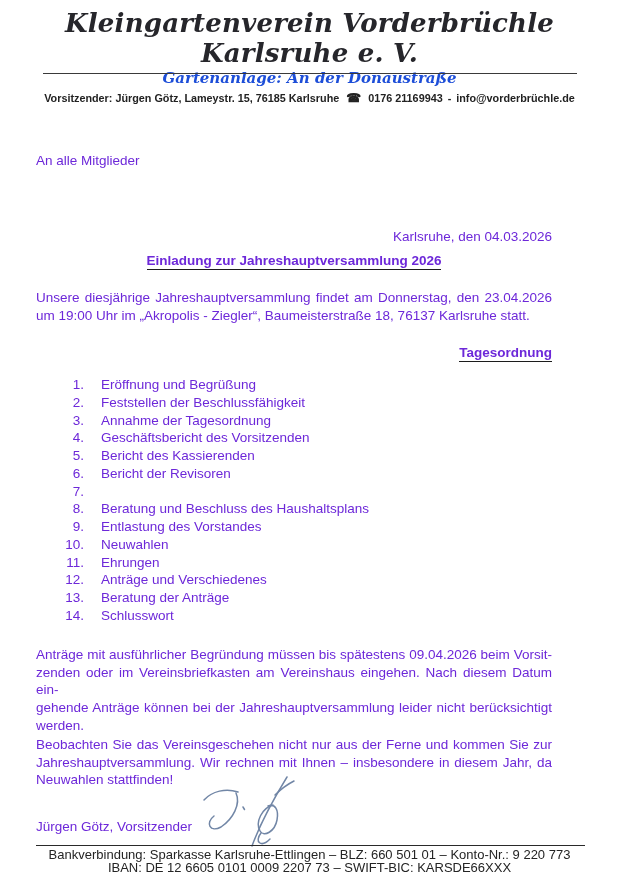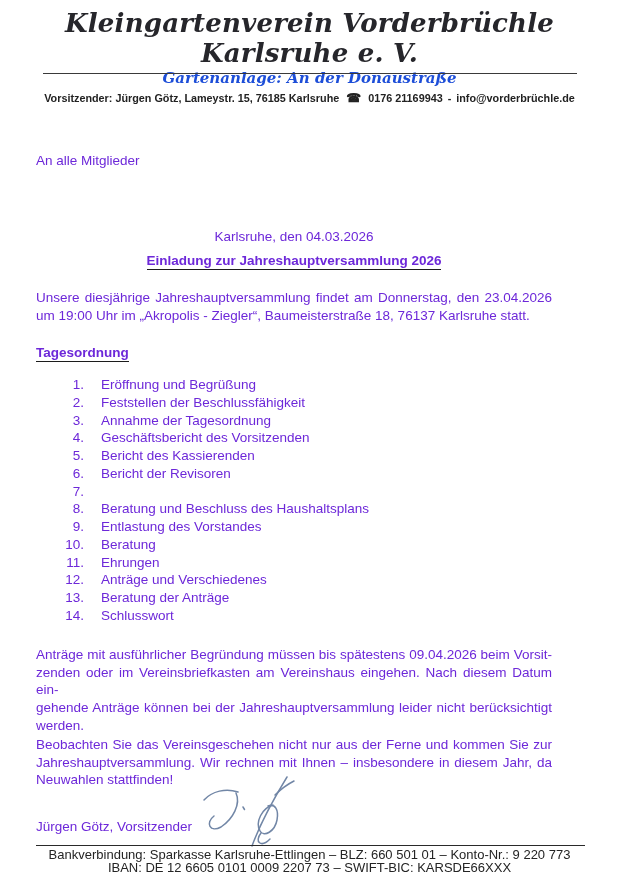--- a/index.html
+++ b/index.html
@@ -23,27 +23,27 @@
   }
   .contact .sep{margin:0 5px;}
   .contact .phone-glyph{margin:0 7px;font-size:12px;}
   .header-rule{top:73px;left:43px;width:534px;border-top:1.3px solid #3a3a3a;height:0;}
   
   .bodytext{font-size:13.5px;line-height:17.7px;color:#6d28d9;}
   .block{left:36px;width:516px;}
   .jline{text-align:justify;text-align-last:justify;}
   .jline.jlast{text-align-last:left;}
   .recipient{top:152px;}
-  .dateline{top:228px;text-align:center;}
+  .dateline{top:228px;text-align:right;}
   .doc-title{top:252px;text-align:center;}
   .doc-title span{
     font-weight:700;border-bottom:1.6px solid #1c1c1c;padding-bottom:1px;
   }
   .intro{top:289px;}
-  .agenda-heading{top:344px;font-weight:700;}
+  .agenda-heading{top:344px;font-weight:700;text-align:right;}
   .agenda-heading span{border-bottom:1.6px solid #1c1c1c;padding-bottom:1px;}
   .agenda{top:376px;}
   .agenda-row{display:flex;line-height:17.75px;}
   .agenda-num{width:48px;text-align:right;flex:none;}
   .agenda-text{padding-left:17px;}
   .deadline{top:646px;}
   .closing{top:736px;}
   .signature-svg{left:196px;top:770px;}
   .signer{top:818px;}
   .footer-rule{top:845px;left:36px;width:549px;border-top:1.4px solid #2a2a2a;height:0;}
@@ -110,21 +110,21 @@
     <div class="agenda-row">
       <span class="agenda-num">8.</span>
       <span class="agenda-text">Beratung und Beschluss des Haushaltsplans</span>
     </div>
     <div class="agenda-row">
       <span class="agenda-num">9.</span>
       <span class="agenda-text">Entlastung des Vorstandes</span>
     </div>
     <div class="agenda-row">
       <span class="agenda-num">10.</span>
-      <span class="agenda-text">Beratung</span>
+      <span class="agenda-text">Neuwahlen</span>
     </div>
     <div class="agenda-row">
       <span class="agenda-num">11.</span>
       <span class="agenda-text">Ehrungen</span>
     </div>
     <div class="agenda-row">
       <span class="agenda-num">12.</span>
       <span class="agenda-text">Anträge und Verschiedenes</span>
     </div>
     <div class="agenda-row">

